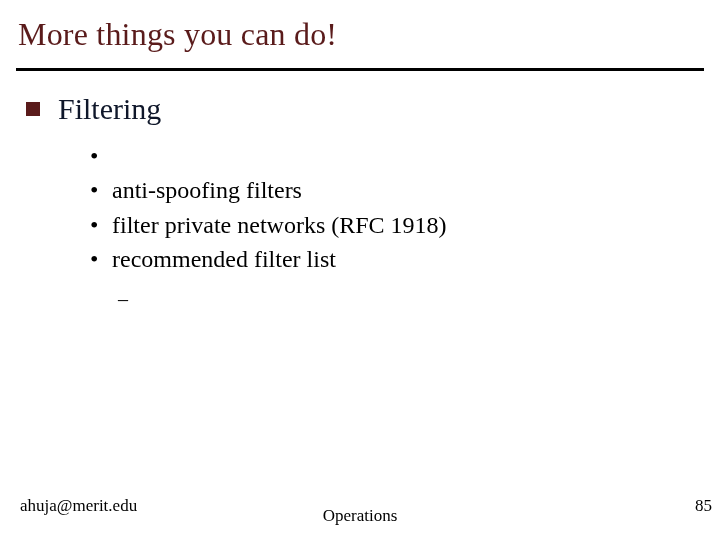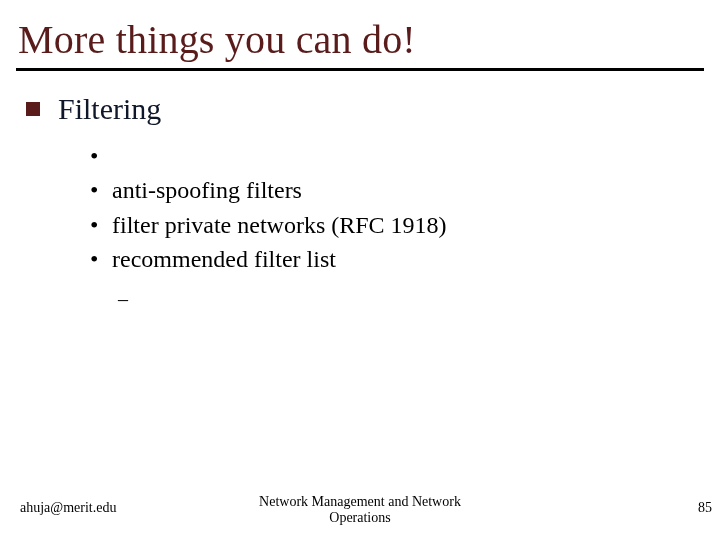--- a/index.html
+++ b/index.html
@@ -15,21 +15,21 @@
   .slide {
     position: relative;
     width: 720px;
     height: 540px;
     box-sizing: border-box;
   }
   .title {
     position: absolute;
     left: 18px;
     top: 16px;
-    font-size: 40px;
+    font-size: 32px;
     color: #5a1b1b;
     font-weight: normal;
     letter-spacing: 0.2px;
   }
   .rule {
     position: absolute;
     left: 16px;
     right: 16px;
     top: 68px;
     height: 0;
@@ -87,21 +87,21 @@
   .dash {
     width: 16px;
     flex: none;
   }
   .footer {
     position: absolute;
     left: 0;
     right: 0;
     bottom: 10px;
     height: 40px;
-    font-size: 14px;
+    font-size: 17px;
   }
   .fleft {
     position: absolute;
     left: 20px;
     bottom: 14px;
   }
   .fcenter {
     position: absolute;
     left: 0;
     right: 0;
@@ -152,19 +152,19 @@
       <div class="lvl3-item">
         <span class="dash">–</span>
       </div>
     </div>
 
   </div>
 
   <div class="footer">
     <div class="fleft">ahuja@merit.edu</div>
     <div class="fcenter">
-      <span>Network Management and Network</span><br>
+      <br>
       <span>Operations</span>
     </div>
     <div class="fright">85</div>
   </div>
 
 </div>
 
 </body></html>

